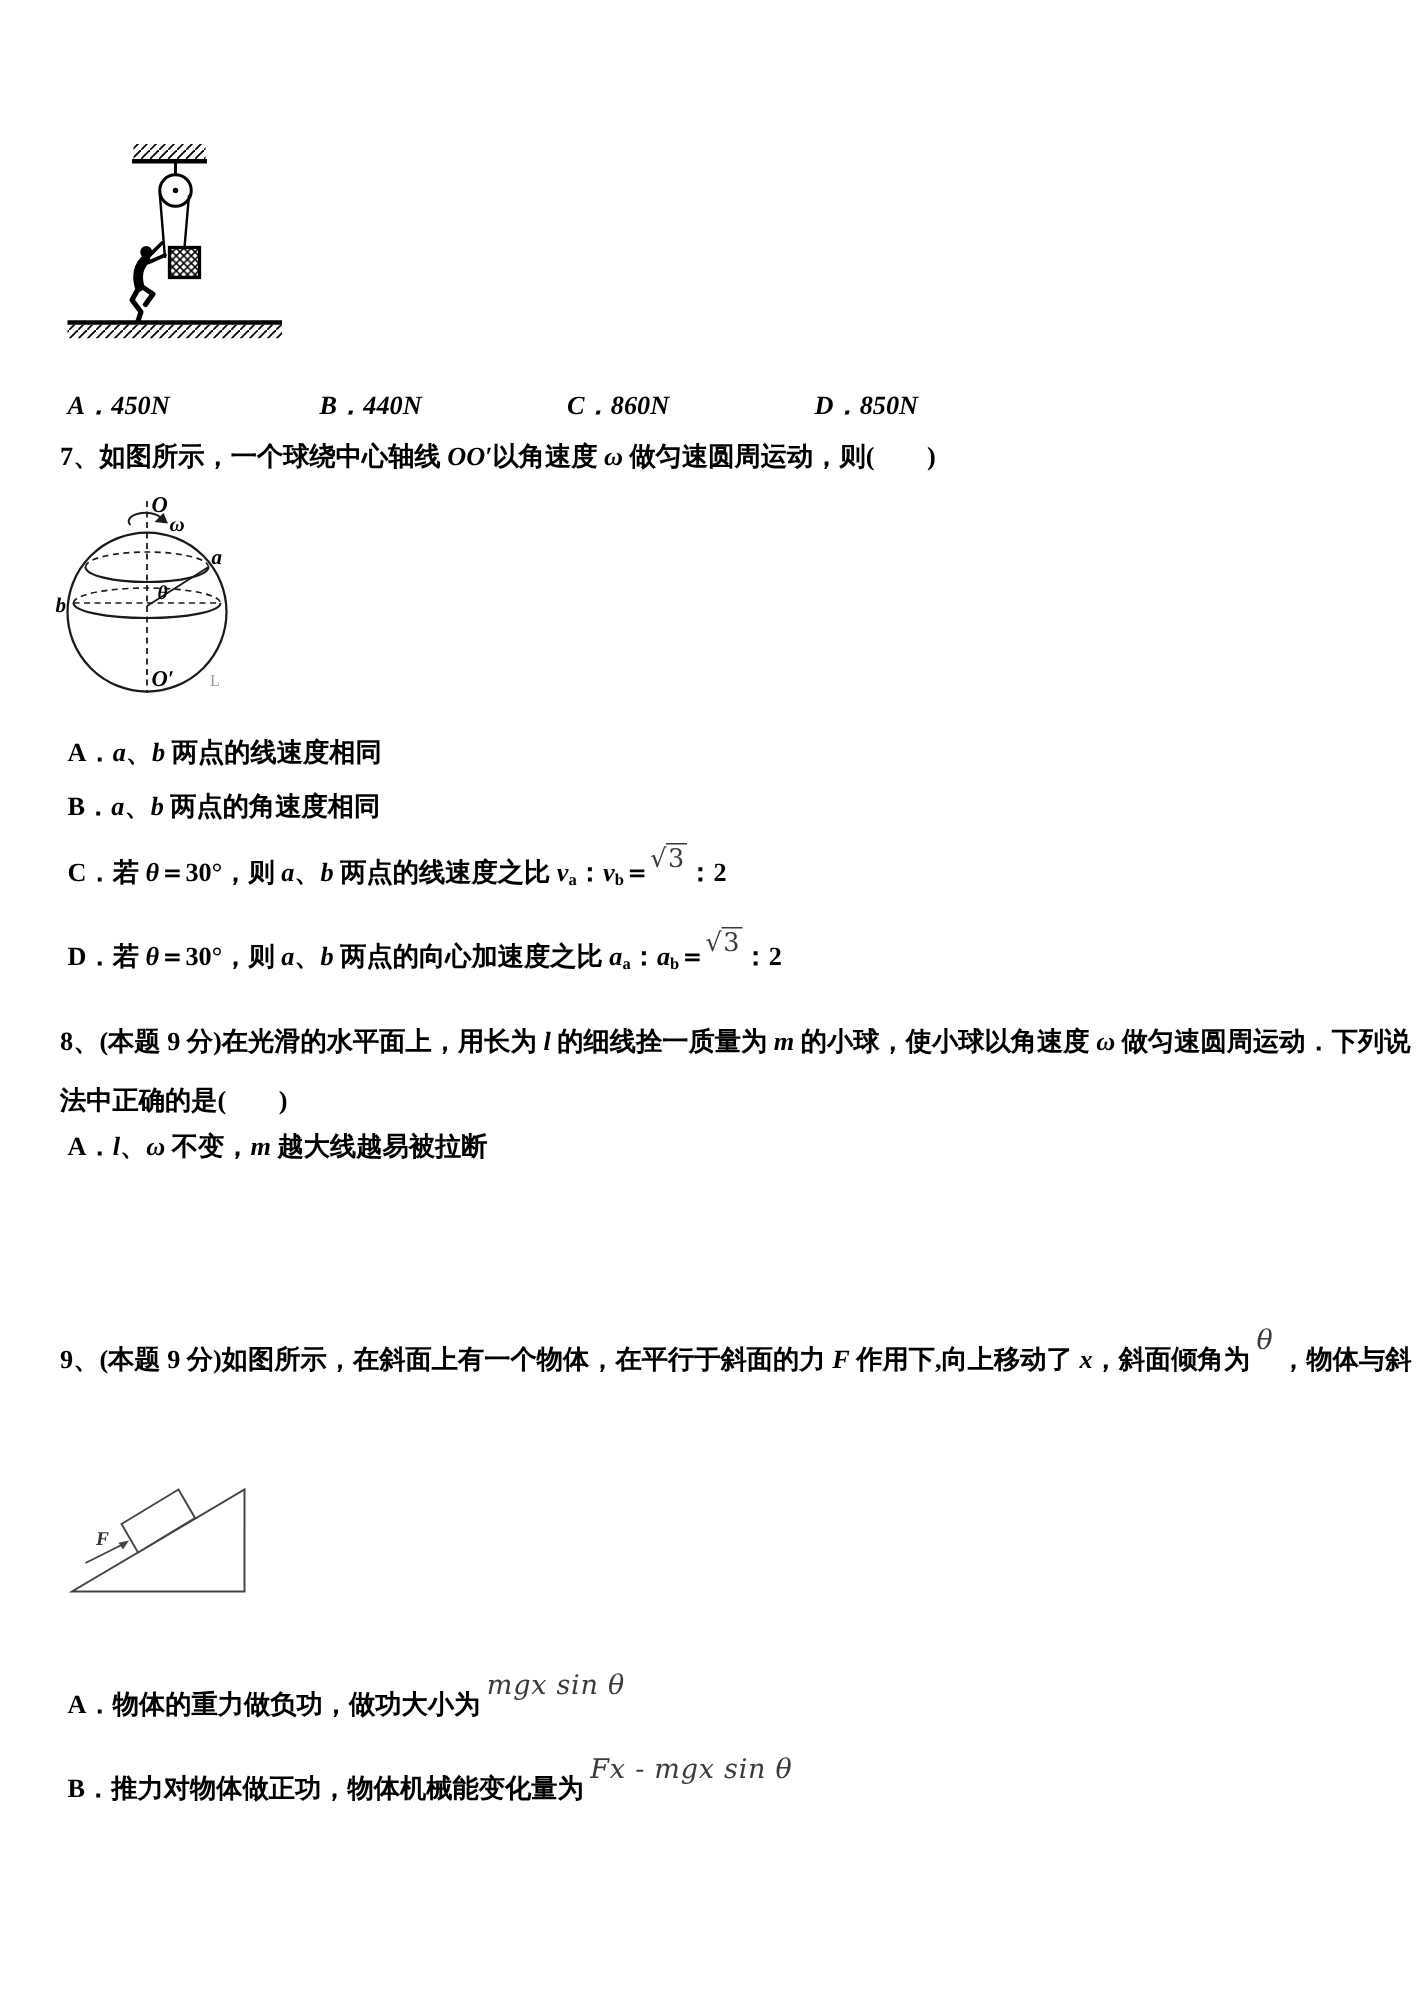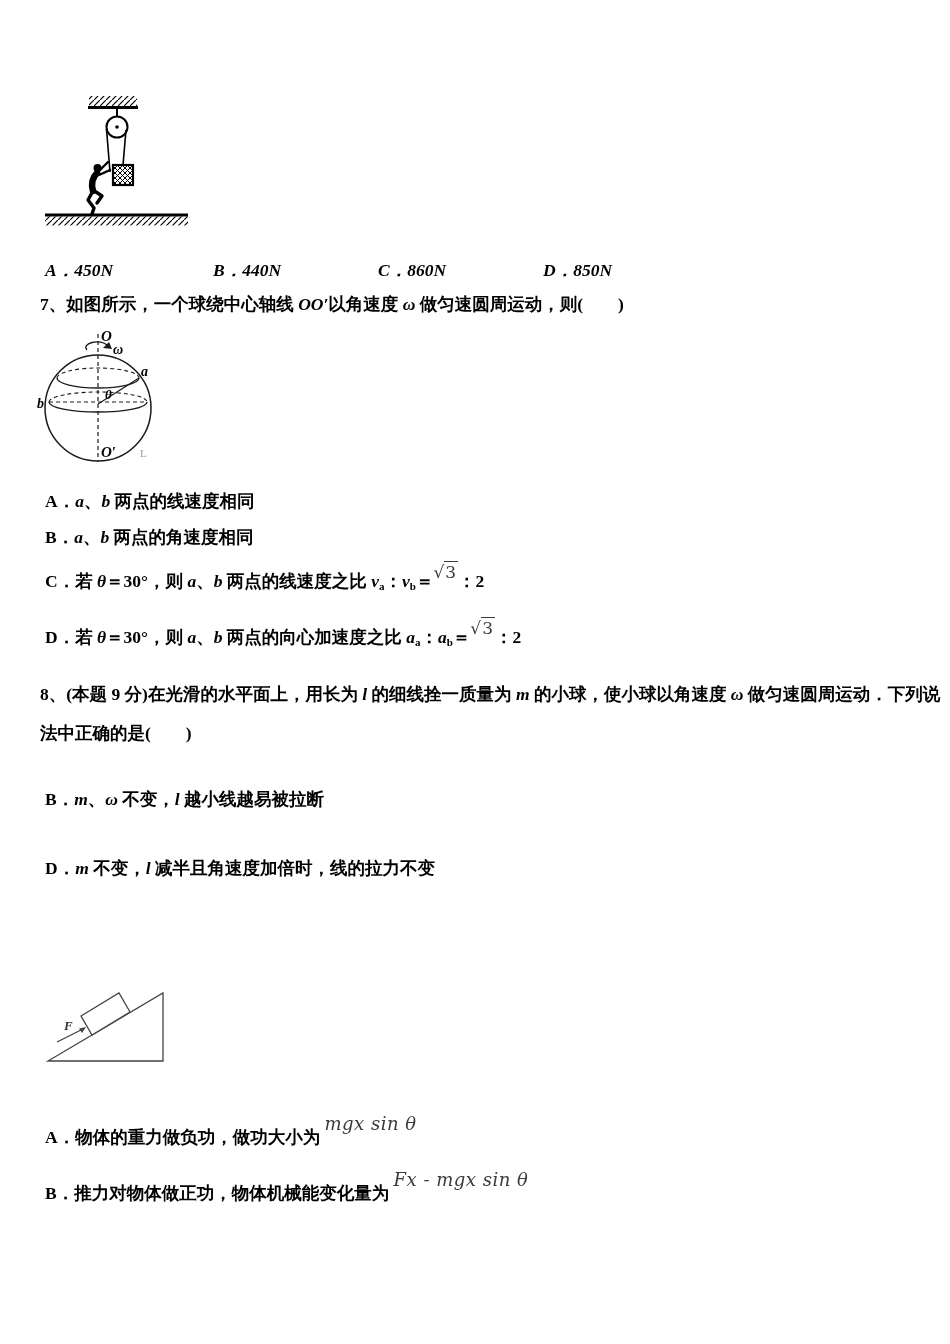--- a/index.html
+++ b/index.html
@@ -102,23 +102,23 @@
     <text x="107" y="129" font-size="11" font-weight="400" fill="#999">L</text>
   </svg>
 
   <div class="line" style="left:45px;top:490px"><span>A．</span><span class="it">a</span><span>、</span><span class="it">b</span><span> 两点的线速度相同</span></div>
   <div class="line" style="left:45px;top:526px"><span>B．</span><span class="it">a</span><span>、</span><span class="it">b</span><span> 两点的角速度相同</span></div>
   <div class="line" style="left:45px;top:570px"><span>C．若 </span><span class="it">θ</span><span>＝30°，则 </span><span class="it">a</span><span>、</span><span class="it">b</span><span> 两点的线速度之比 </span><span class="it">v</span><span class="sb">a</span><span>：</span><span class="it">v</span><span class="sb">b</span><span>＝</span><span class="sqrt"><span>√</span><span class="ovl">3</span></span><span>：2</span></div>
   <div class="line" style="left:45px;top:626px"><span>D．若 </span><span class="it">θ</span><span>＝30°，则 </span><span class="it">a</span><span>、</span><span class="it">b</span><span> 两点的向心加速度之比 </span><span class="it">a</span><span class="sb">a</span><span>：</span><span class="it">a</span><span class="sb">b</span><span>＝</span><span class="sqrt"><span>√</span><span class="ovl">3</span></span><span>：2</span></div>
 
   <div class="line" style="left:40px;top:683px"><span>8、(本题 9 分)在光滑的水平面上，用长为 </span><span class="it">l</span><span> 的细线拴一质量为 </span><span class="it">m</span><span> 的小球，使小球以角速度 </span><span class="it">ω</span><span> 做匀速圆周运动．下列说</span></div>
   <div class="line" style="left:40px;top:722px"><span>法中正确的是(　　)</span></div>
-  <div class="line" style="left:45px;top:788px"><span>B．</span><span class="it">m</span><span>、</span><span class="it">ω</span><span> 不变，</span><span class="it">l</span><span> 越小线越易被拉断</span></div>
-  <div class="line" style="left:45px;top:857px"><span>D．</span><span class="it">m</span><span> 不变，</span><span class="it">l</span><span> 减半且角速度加倍时，线的拉力不变</span></div>
+  <div class="line" style="left:45px;top:753px"><span>A．</span><span class="it">l</span><span>、</span><span class="it">ω</span><span> 不变，</span><span class="it">m</span><span> 越大线越易被拉断</span></div>
 
+  <div class="line" style="left:40px;top:895px"><span>9、(本题 9 分)如图所示，在斜面上有一个物体，在平行于斜面的力 </span><span class="it">F</span><span> 作用下,向上移动了 </span><span class="it">x</span><span>，斜面倾角为 </span><span class="fml">θ</span><span> ，物体与斜</span></div>
 
   <svg style="position:absolute;left:40px;top:985px" width="140" height="85" viewBox="0 0 140 85">
     <polygon points="8,76 123,76 123,8" fill="none" stroke="#444" stroke-width="1.3"></polygon>
     <polygon points="41,31 79,8 90,27 52,50" fill="#fff" stroke="#444" stroke-width="1.3"></polygon>
     <line x1="17" y1="57" x2="42" y2="44.5" stroke="#444" stroke-width="1.3"></line>
     <polygon points="46,42 39,43.5 42,48" fill="#444" stroke="none"></polygon>
     <text x="24" y="45" font-size="13" font-style="italic" fill="#333">F</text>
   </svg>
 
   <div class="line" style="left:45px;top:1125px"><span>A．物体的重力做负功，做功大小为 </span><span class="fml">mgx sin θ</span></div>

